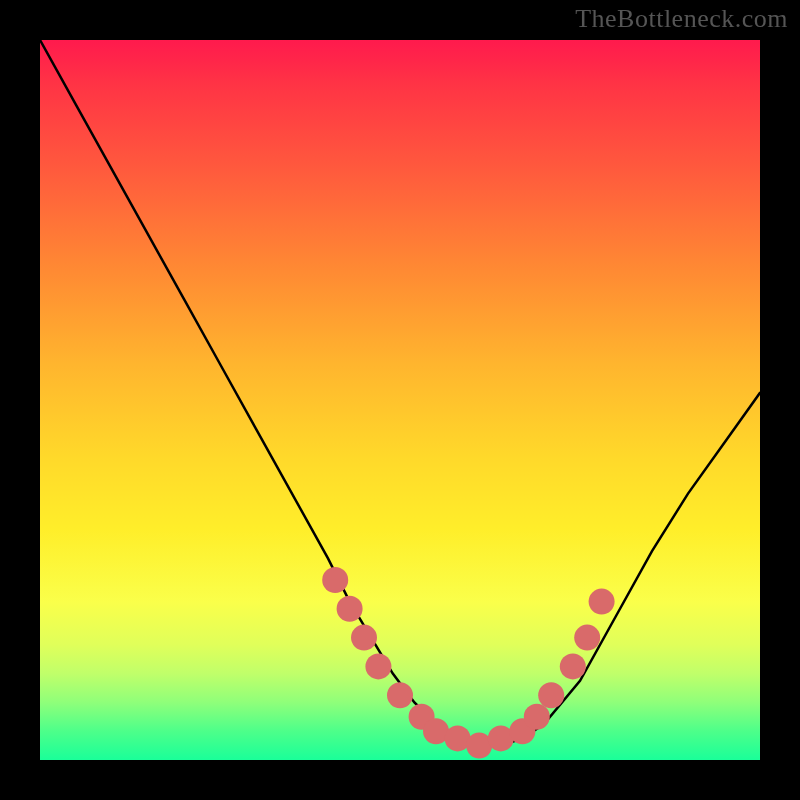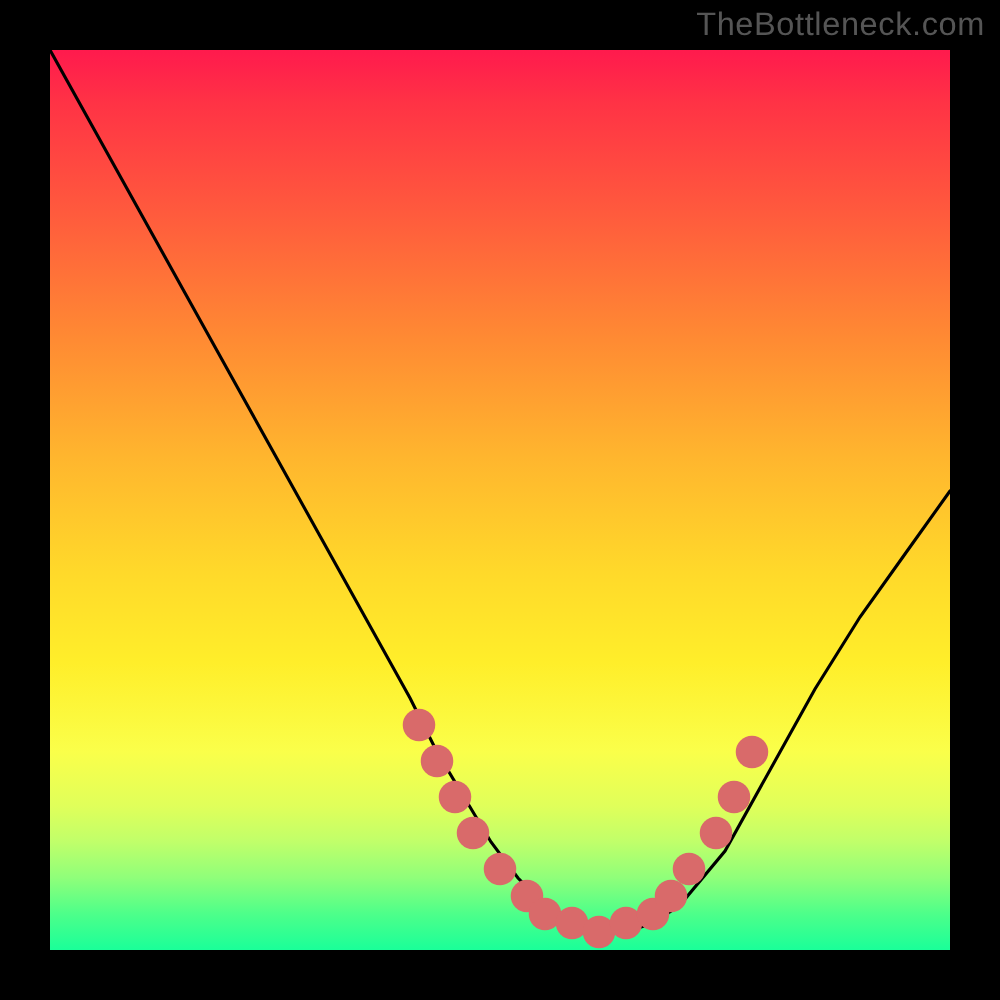--- a/index.html
+++ b/index.html
@@ -14,21 +14,21 @@
     position: relative;
     width: 800px;
     height: 800px;
     background: #000;
   }
   .watermark {
     position: absolute;
     top: 4px;
     right: 12px;
     color: #555;
-    font-family: Liberation Sans, sans-serif;
+    font-family: Liberation Serif, serif;
     font-size: 26px;
     font-weight: 500;
     letter-spacing: 0.5px;
     z-index: 10;
   }
   .plot {
     position: absolute;
     left: 40px;
     top: 40px;
     width: 720px;

